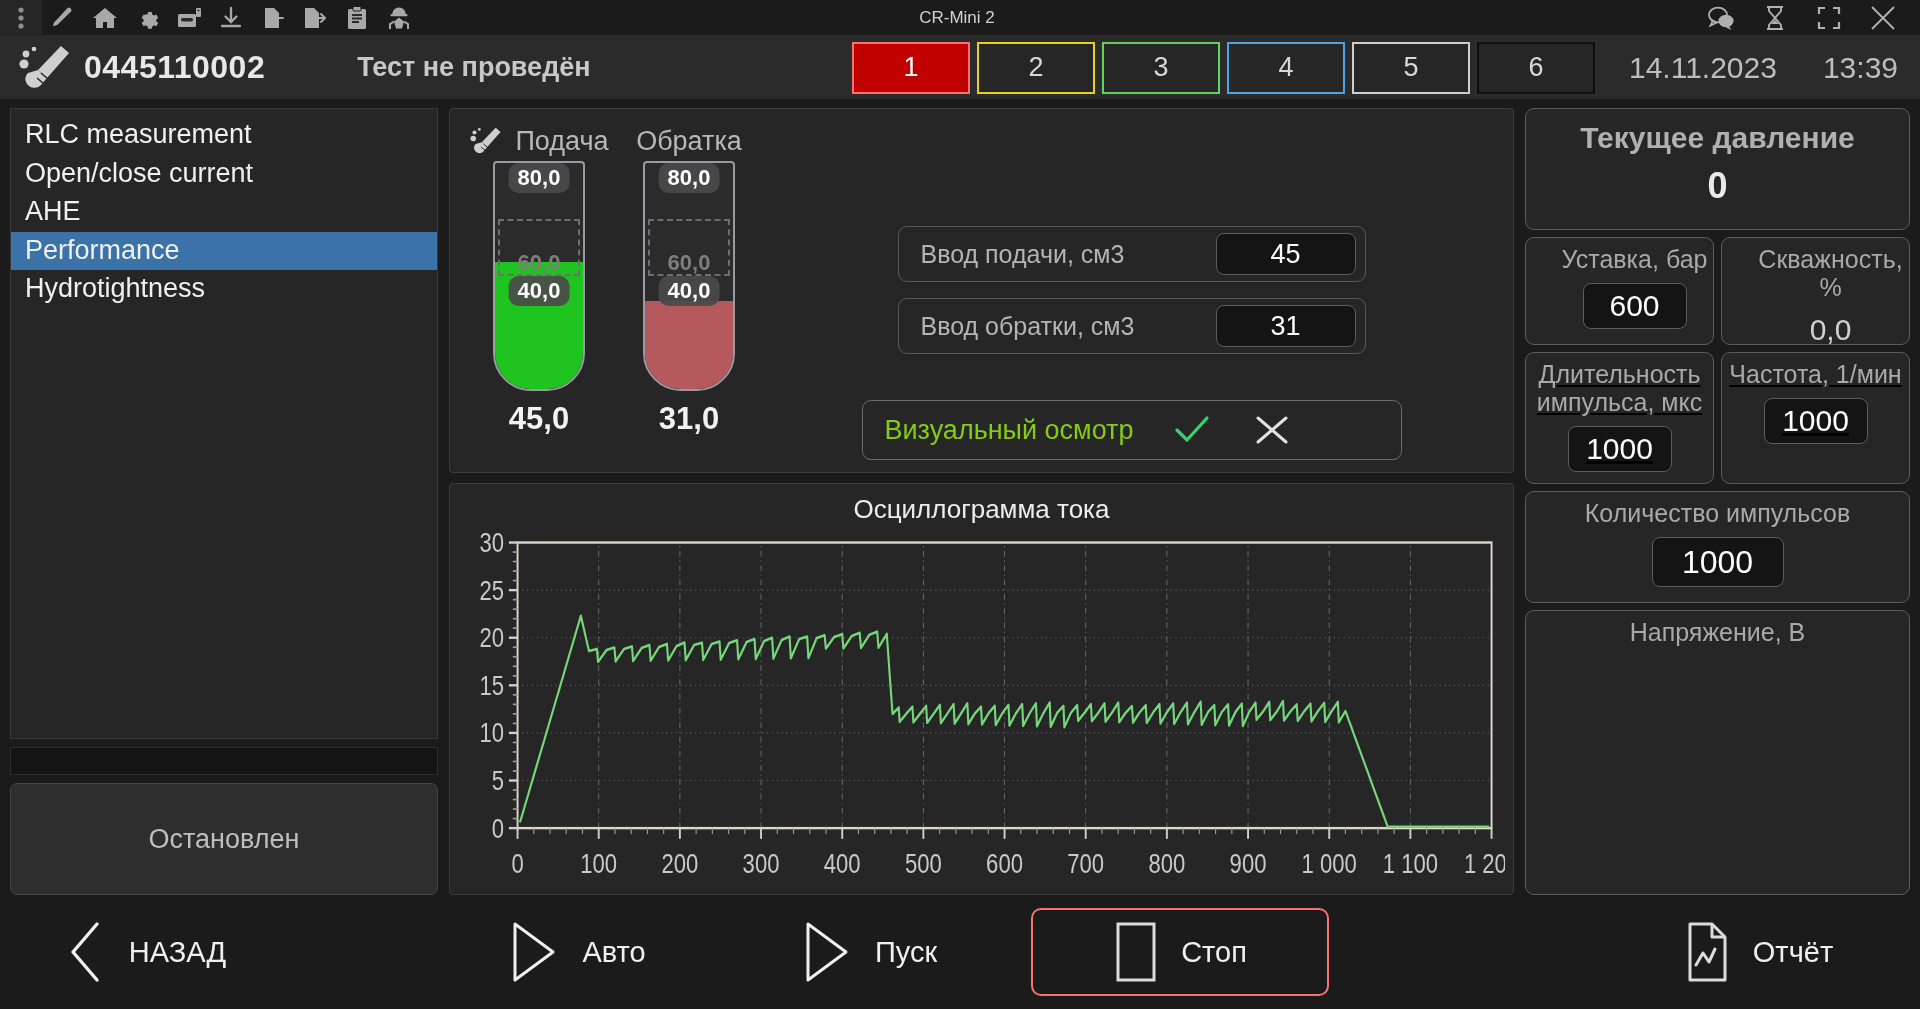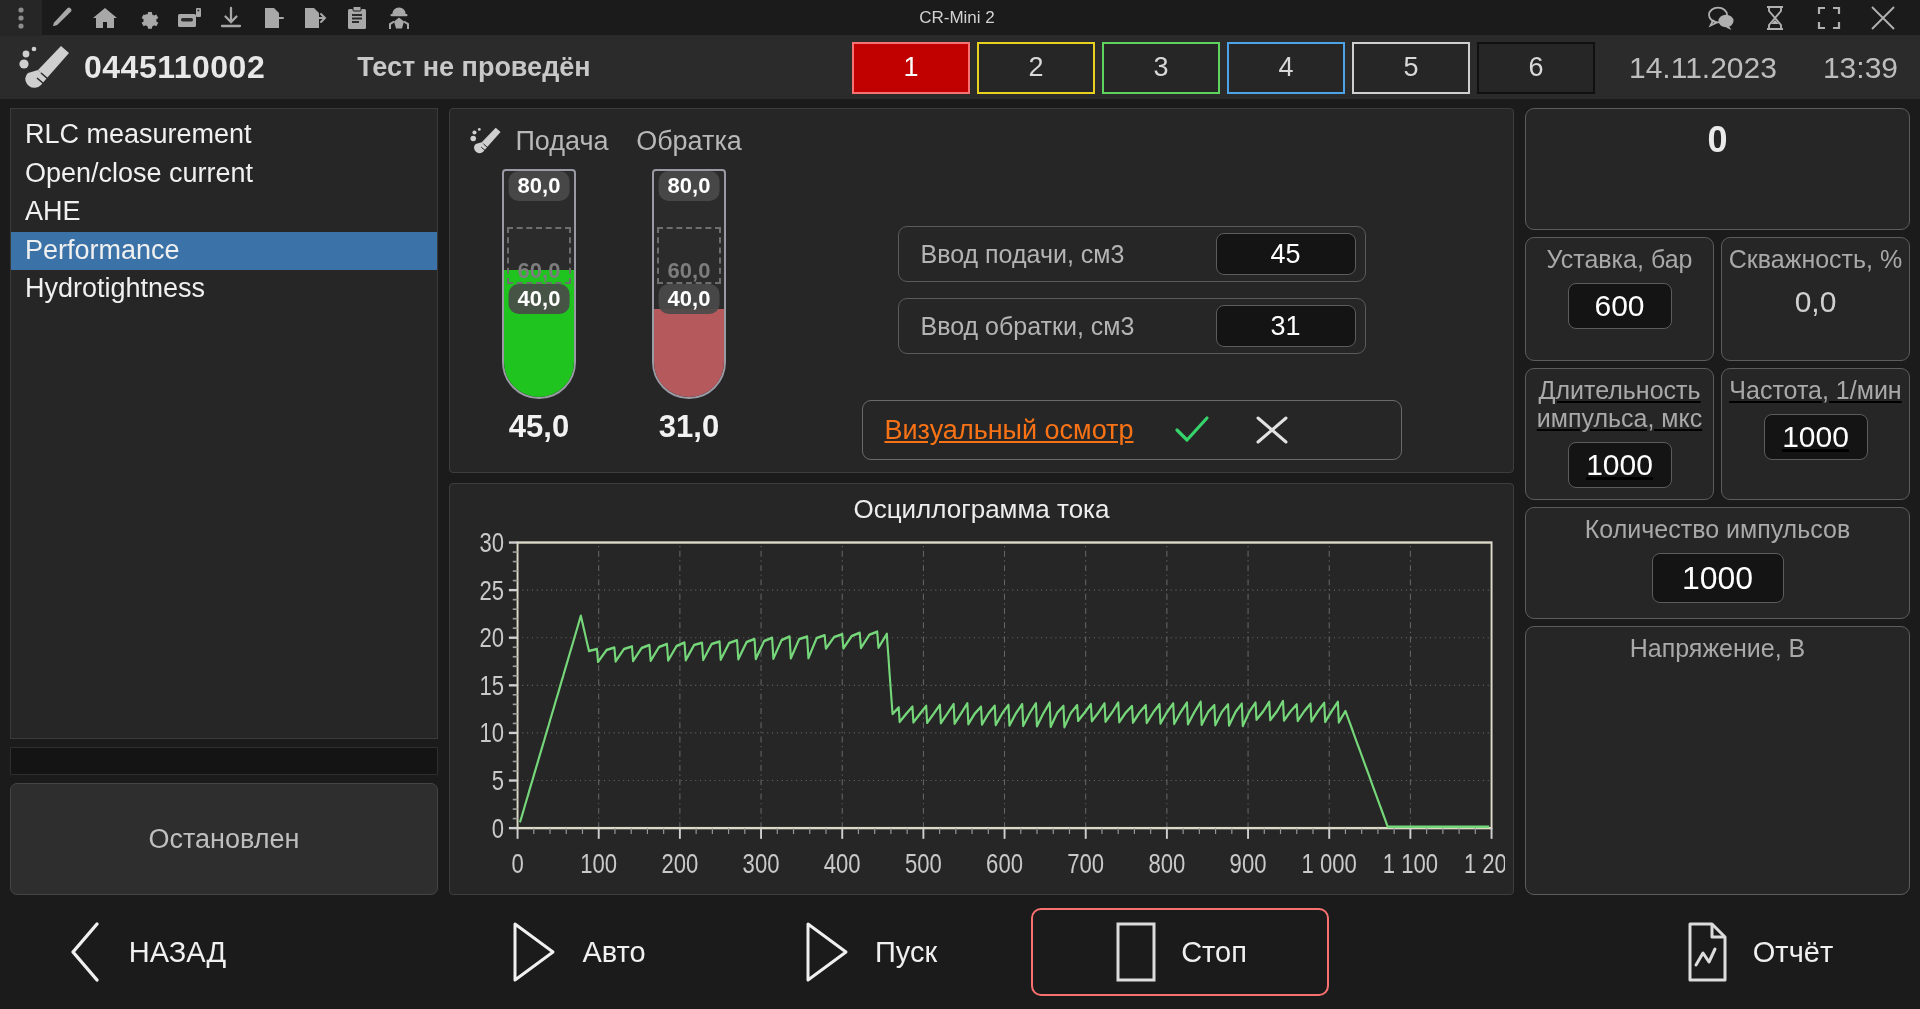--- a/index.html
+++ b/index.html
@@ -69,21 +69,21 @@
 
   
   .center { flex: 1 1 auto; display: flex; flex-direction: column; gap: 10px; min-width: 0; }
   .panel { background: #262626; border: 1px solid #3d3d3d; border-radius: 4px; }
 
   .topbox { flex: 0 0 365px; display: flex; padding: 12px 14px; }
   .gauges { display: flex; gap: 0px; }
   .gauge-head { display: flex; align-items: center; gap: 12px; height: 40px; }
   .gauge-head .lbl { font-size: 27px; color: #b8b8b8; }
   .gauge-col { width: 150px; display: flex; flex-direction: column; align-items: center; }
-  .tube-wrap { position: relative; width: 74px; height: 230px; margin-top: 8px; }
+  .tube-wrap { position: relative; width: 92px; height: 230px; }
   .tube {
     position: absolute; inset: 0; border: 2px solid #9a9aa5;
     border-radius: 4px 4px 38px 38px; overflow: hidden; background: #2b2b2b;
   }
   .tube-fill { position: absolute; left: 0; right: 0; bottom: 0; }
   .tube-fill.green { background: #1fc41f; }
   .tube-fill.red { background: #b5595c; }
   .limit-box {
     position: absolute; left: 5px; right: 5px; border: 2px dashed #6e6e6e;
     pointer-events: none;
@@ -106,21 +106,21 @@
   .field-val {
     margin-left: auto; width: 140px; height: 42px; background: #141414;
     border: 1px solid #5c5c5c; border-radius: 8px;
     display: flex; align-items: center; justify-content: center;
     color: #fff; font-size: 27px;
   }
   .visual-row {
     width: 540px; height: 60px; border: 1px solid #6a6a6a; border-radius: 9px;
     display: flex; align-items: center; padding: 0 18px 0 22px; margin-top: 30px;
   }
-  .visual-row .fl { font-size: 27px; color: #f97316; text-decoration: underline; }
+  .visual-row .fl { font-size: 27px; color: #84cc16; }
   .vr-btn { width: 52px; height: 44px; display: flex; align-items: center; justify-content: center; }
   .vr-ok { margin-left: 32px; }
   .vr-no { margin-left: 28px; }
 
   .chartbox { flex: 1 1 auto; display: flex; flex-direction: column; padding: 6px 8px 4px 8px; min-height: 0; }
   .chart-title { text-align: center; font-size: 26px; color: #ededed; padding: 4px 0 8px 0; }
   .chart-area { flex: 1 1 auto; position: relative; min-height: 0; }
 
   
   .right { width: 385px; display: flex; flex-direction: column; gap: 7px; }
@@ -130,21 +130,21 @@
   .rbox .cap.big { font-size: 30px; font-weight: bold; color: #b0b0b0; padding-top: 12px; }
   .rbox .num-out { font-size: 36px; font-weight: bold; color: #eaeaea; margin: 10px 0 0 0; }
   .rbox .input {
     background: #141414; border: 1px solid #5c5c5c; border-radius: 8px;
     color: #fff; font-size: 30px; display: flex; align-items: center; justify-content: center;
     width: 104px; height: 46px; margin-top: 10px;
   }
   .rbox .plain { font-size: 30px; color: #d0d0d0; margin-top: 12px; }
   .pressure { height: 122px; }
   .row2 { display: flex; gap: 7px; }
-  .row2 .rbox { flex: 1 1 0; height: 124px; }
+  .row2 .rbox { flex: 1 1 0; height: 108px; padding-left: 30px; }
   .row3 { display: flex; gap: 7px; text-decoration: underline; }
   .row3 .rbox { flex: 1 1 0; height: 132px; }
   .rbox.count { height: 112px; }
   .rbox.count .input { width: 132px; height: 50px; font-size: 32px; }
   .rbox.volt { flex: 1 1 auto; }
 
   
   .footer { flex: 0 0 114px; display: flex; align-items: center; padding: 0 13px; gap: 0; }
   .fbtn {
     background: #1b1b1b; border-radius: 10px; border: 2px solid transparent;
@@ -510,20 +510,21 @@
             <line x1="1042.2" y1="248" x2="1042.2" y2="253" stroke="#9a9a9a" stroke-width="1.2"></line>
             <line x1="1059.1" y1="248" x2="1059.1" y2="253" stroke="#9a9a9a" stroke-width="1.2"></line>
             <polyline points="64.5,243.2 66.2,238.6 67.9,234.1 69.5,229.5 71.2,224.9 72.9,220.4 74.5,215.8 76.2,211.2 77.9,206.7 79.5,202.1 81.2,197.5 82.9,192.9 84.5,188.4 86.2,183.8 87.9,179.2 89.6,174.7 91.2,170.1 92.9,165.5 94.6,161.0 96.2,156.4 97.9,151.8 99.6,147.3 101.2,142.7 102.9,138.1 104.6,133.6 106.2,129.0 107.9,124.4 109.6,119.9 111.2,115.3 112.9,110.7 114.6,106.1 116.2,101.6 117.9,97.0 119.6,92.4 121.2,87.9 122.9,83.3 124.6,78.7 126.2,74.2 127.9,69.6 127.9,69.6 129.6,75.5 131.3,81.4 133.0,87.4 134.7,93.3 136.4,99.2 136.4,99.2 144.6,97.4 145.8,108.2 154.6,98.4 154.6,98.4 162.8,96.3 164.1,107.9 172.8,97.5 172.8,97.5 181.1,95.3 182.3,107.6 191.1,96.7 191.1,96.7 199.3,94.2 200.6,107.4 209.3,95.8 209.3,95.8 217.5,93.2 218.8,107.1 227.6,95.0 227.6,95.0 235.8,92.1 237.1,106.9 245.8,94.1 245.8,94.1 254.0,92.2 255.3,106.6 264.1,93.3 264.1,93.3 272.3,91.2 273.5,106.4 282.3,92.4 282.3,92.4 290.5,90.1 291.8,106.1 300.5,91.6 300.5,91.6 308.7,89.1 310.0,105.9 318.8,90.7 318.8,90.7 327.0,88.0 328.3,105.6 337.0,89.9 337.0,89.9 345.2,87.0 346.5,105.3 355.3,89.0 355.3,89.0 363.5,87.1 364.8,105.1 373.5,88.2 373.5,88.2 381.7,86.0 383.0,97.1 391.7,87.3 391.7,87.3 400.0,85.0 401.2,96.9 410.0,86.5 410.0,86.5 418.2,83.9 419.5,96.6 428.2,85.6 428.2,85.6 436.4,82.9 437.7,96.4 446.5,84.8 446.5,86.4 448.0,102.8 449.4,119.2 450.9,135.6 452.4,152.0 452.4,152.0 458.8,146.6 459.8,158.7 466.7,151.9 466.7,151.9 473.1,145.9 474.1,159.1 481.0,151.9 481.0,151.9 487.4,145.2 488.4,159.5 495.3,151.8 495.3,151.8 501.7,144.5 502.7,159.8 509.5,151.7 509.5,151.7 516.0,143.8 517.0,160.2 523.8,151.6 523.8,151.6 530.3,143.1 531.3,160.6 538.1,151.6 538.1,151.6 544.5,146.0 545.5,160.9 552.4,151.5 552.4,151.5 558.8,145.2 559.8,161.3 566.7,151.4 566.7,151.4 573.1,144.5 574.1,161.7 581.0,151.3 581.0,151.3 587.4,143.8 588.4,162.1 595.3,151.3 595.3,151.3 601.7,143.1 602.7,162.4 609.6,151.2 609.6,151.2 616.0,142.4 617.0,162.8 623.8,151.1 623.8,151.1 630.3,145.3 631.3,163.2 638.1,151.1 638.1,151.1 644.6,144.6 645.6,157.8 652.4,151.0 652.4,151.0 658.9,143.9 659.9,158.1 666.7,150.9 666.7,150.9 673.1,143.2 674.1,158.5 681.0,150.8 681.0,150.8 687.4,142.5 688.4,158.9 695.3,150.8 695.3,150.8 701.7,145.4 702.7,159.3 709.6,150.7 709.6,150.7 716.0,144.7 717.0,159.6 723.9,150.6 723.9,150.6 730.3,143.9 731.3,160.0 738.2,150.5 738.2,150.5 744.6,143.2 745.6,160.4 752.4,150.5 752.4,150.5 758.9,142.5 759.9,160.7 766.7,150.4 766.7,150.4 773.2,141.8 774.2,161.1 781.0,150.3 781.0,150.3 787.4,144.7 788.4,161.5 795.3,150.3 795.3,150.3 801.7,144.0 802.7,161.8 809.6,150.2 809.6,150.2 816.0,143.3 817.0,162.2 823.9,150.1 823.9,150.1 830.3,142.6 831.3,156.8 838.2,150.0 838.2,150.0 844.6,141.9 845.6,157.2 852.5,150.0 852.5,150.0 858.9,141.2 859.9,157.6 866.7,149.9 866.7,149.9 873.2,144.1 874.2,157.9 881.0,149.8 881.0,149.8 887.5,143.4 888.5,158.3 895.3,149.7 895.3,149.7 901.8,142.7 902.8,158.7 909.6,149.7 909.6,149.7 916.0,141.9 917.0,159.1 923.9,149.6 923.9,149.6 925.6,153.3 927.3,157.1 929.0,160.8 930.7,164.6 932.3,168.3 934.0,172.0 935.7,175.8 937.4,179.5 939.1,183.2 940.8,187.0 942.5,190.7 944.2,194.5 945.9,198.2 947.6,201.9 949.3,205.7 950.9,209.4 952.6,213.2 954.3,216.9 956.0,220.6 957.7,224.4 959.4,228.1 961.1,231.8 962.8,235.6 964.5,239.3 966.2,243.1 967.8,246.8 967.8,246.8 969.5,246.8 971.2,246.8 972.9,246.8 974.5,246.8 976.2,246.8 977.9,246.8 979.6,246.8 981.3,246.8 982.9,246.8 984.6,246.8 986.3,246.8 988.0,246.8 989.6,246.8 991.3,246.8 993.0,246.8 994.7,246.8 996.3,246.8 998.0,246.8 999.7,246.8 1001.4,246.8 1003.0,246.8 1004.7,246.8 1006.4,246.8 1008.1,246.8 1009.8,246.8 1011.4,246.8 1013.1,246.8 1014.8,246.8 1016.5,246.8 1018.1,246.8 1019.8,246.8 1021.5,246.8 1023.2,246.8 1024.8,246.8 1026.5,246.8 1028.2,246.8 1029.9,246.8 1031.6,246.8 1033.2,246.8 1034.9,246.8 1036.6,246.8 1038.3,246.8 1039.9,246.8 1041.6,246.8 1043.3,246.8 1045.0,246.8 1046.6,246.8 1048.3,246.8 1050.0,246.8 1051.7,246.8 1053.3,246.8 1055.0,246.8 1056.7,246.8 1058.4,246.8 1060.1,246.8 1061.7,246.8 1063.4,246.8 1065.1,246.8 1066.8,246.8 1068.4,246.8 1070.1,246.8 1071.8,246.8 1073.5,246.8" fill="none" stroke="#76d77a" stroke-width="2.2" stroke-linejoin="round"></polyline>
           </svg>
       </div>
     </div>
   </div>
 
   <div class="right">
     <div class="rbox pressure">
+      <div class="cap big">Текущее давление</div>
       <div class="num-out">0</div>
     </div>
     <div class="row2">
       <div class="rbox">
         <div class="cap">Уставка, бар</div>
         <div class="input">600</div>
       </div>
       <div class="rbox">
         <div class="cap">Скважность, %</div>
         <div class="plain">0,0</div>

